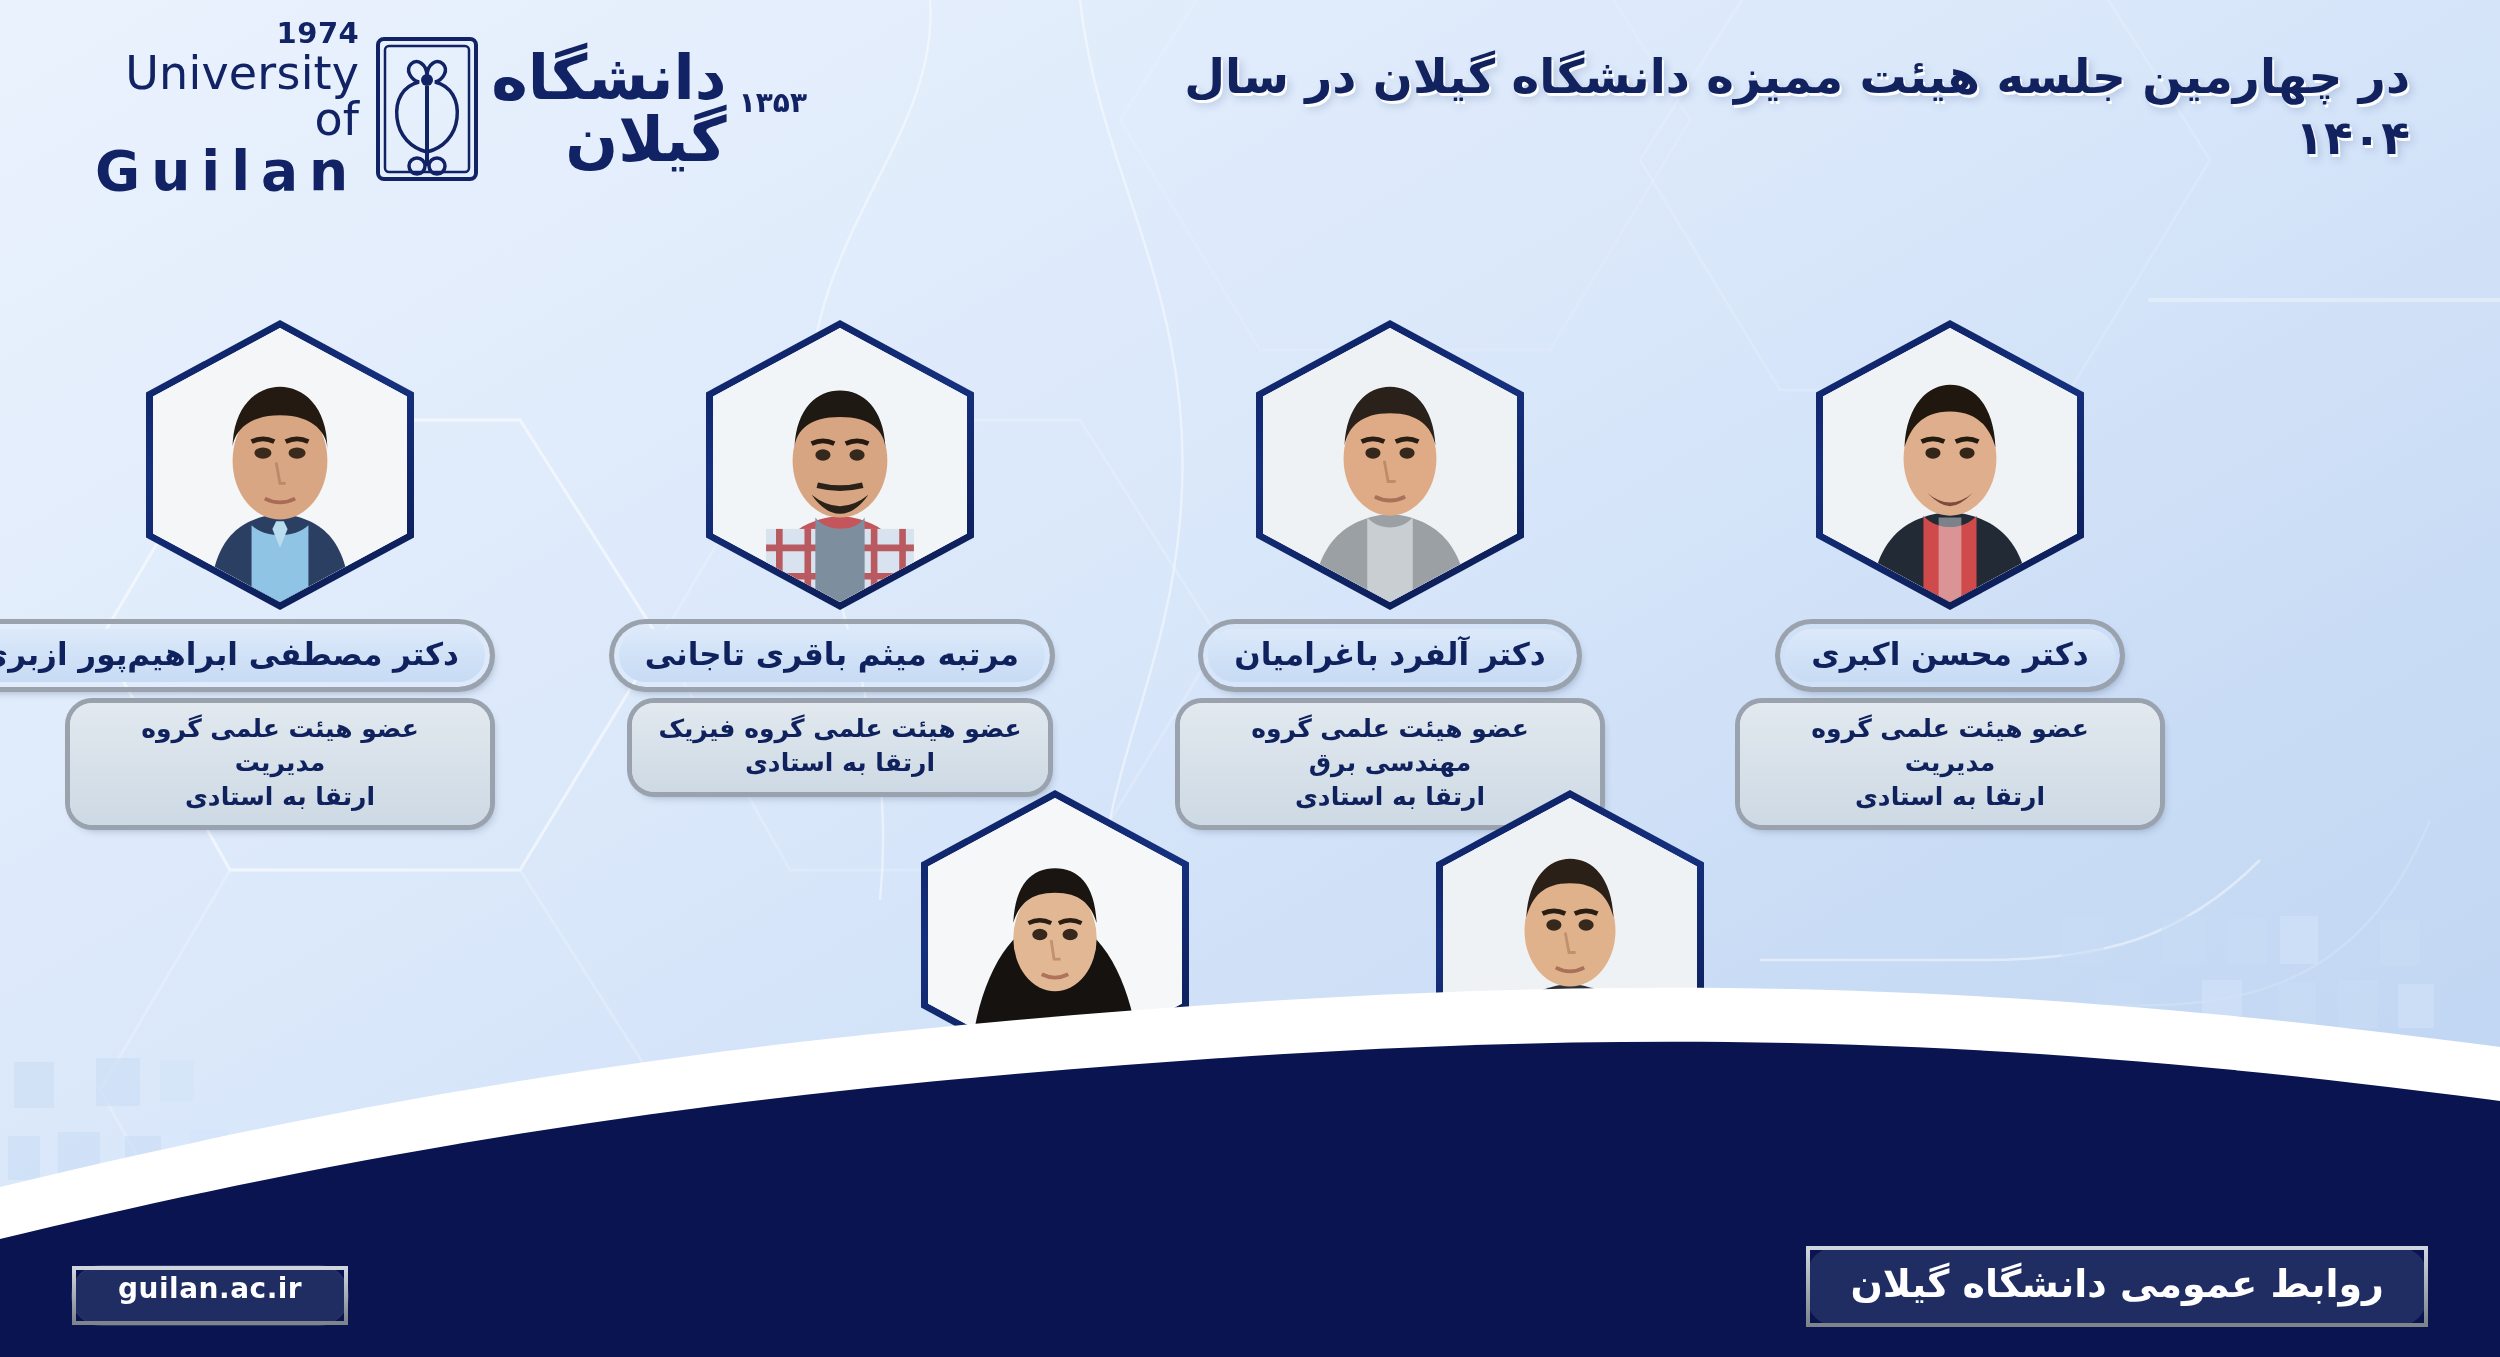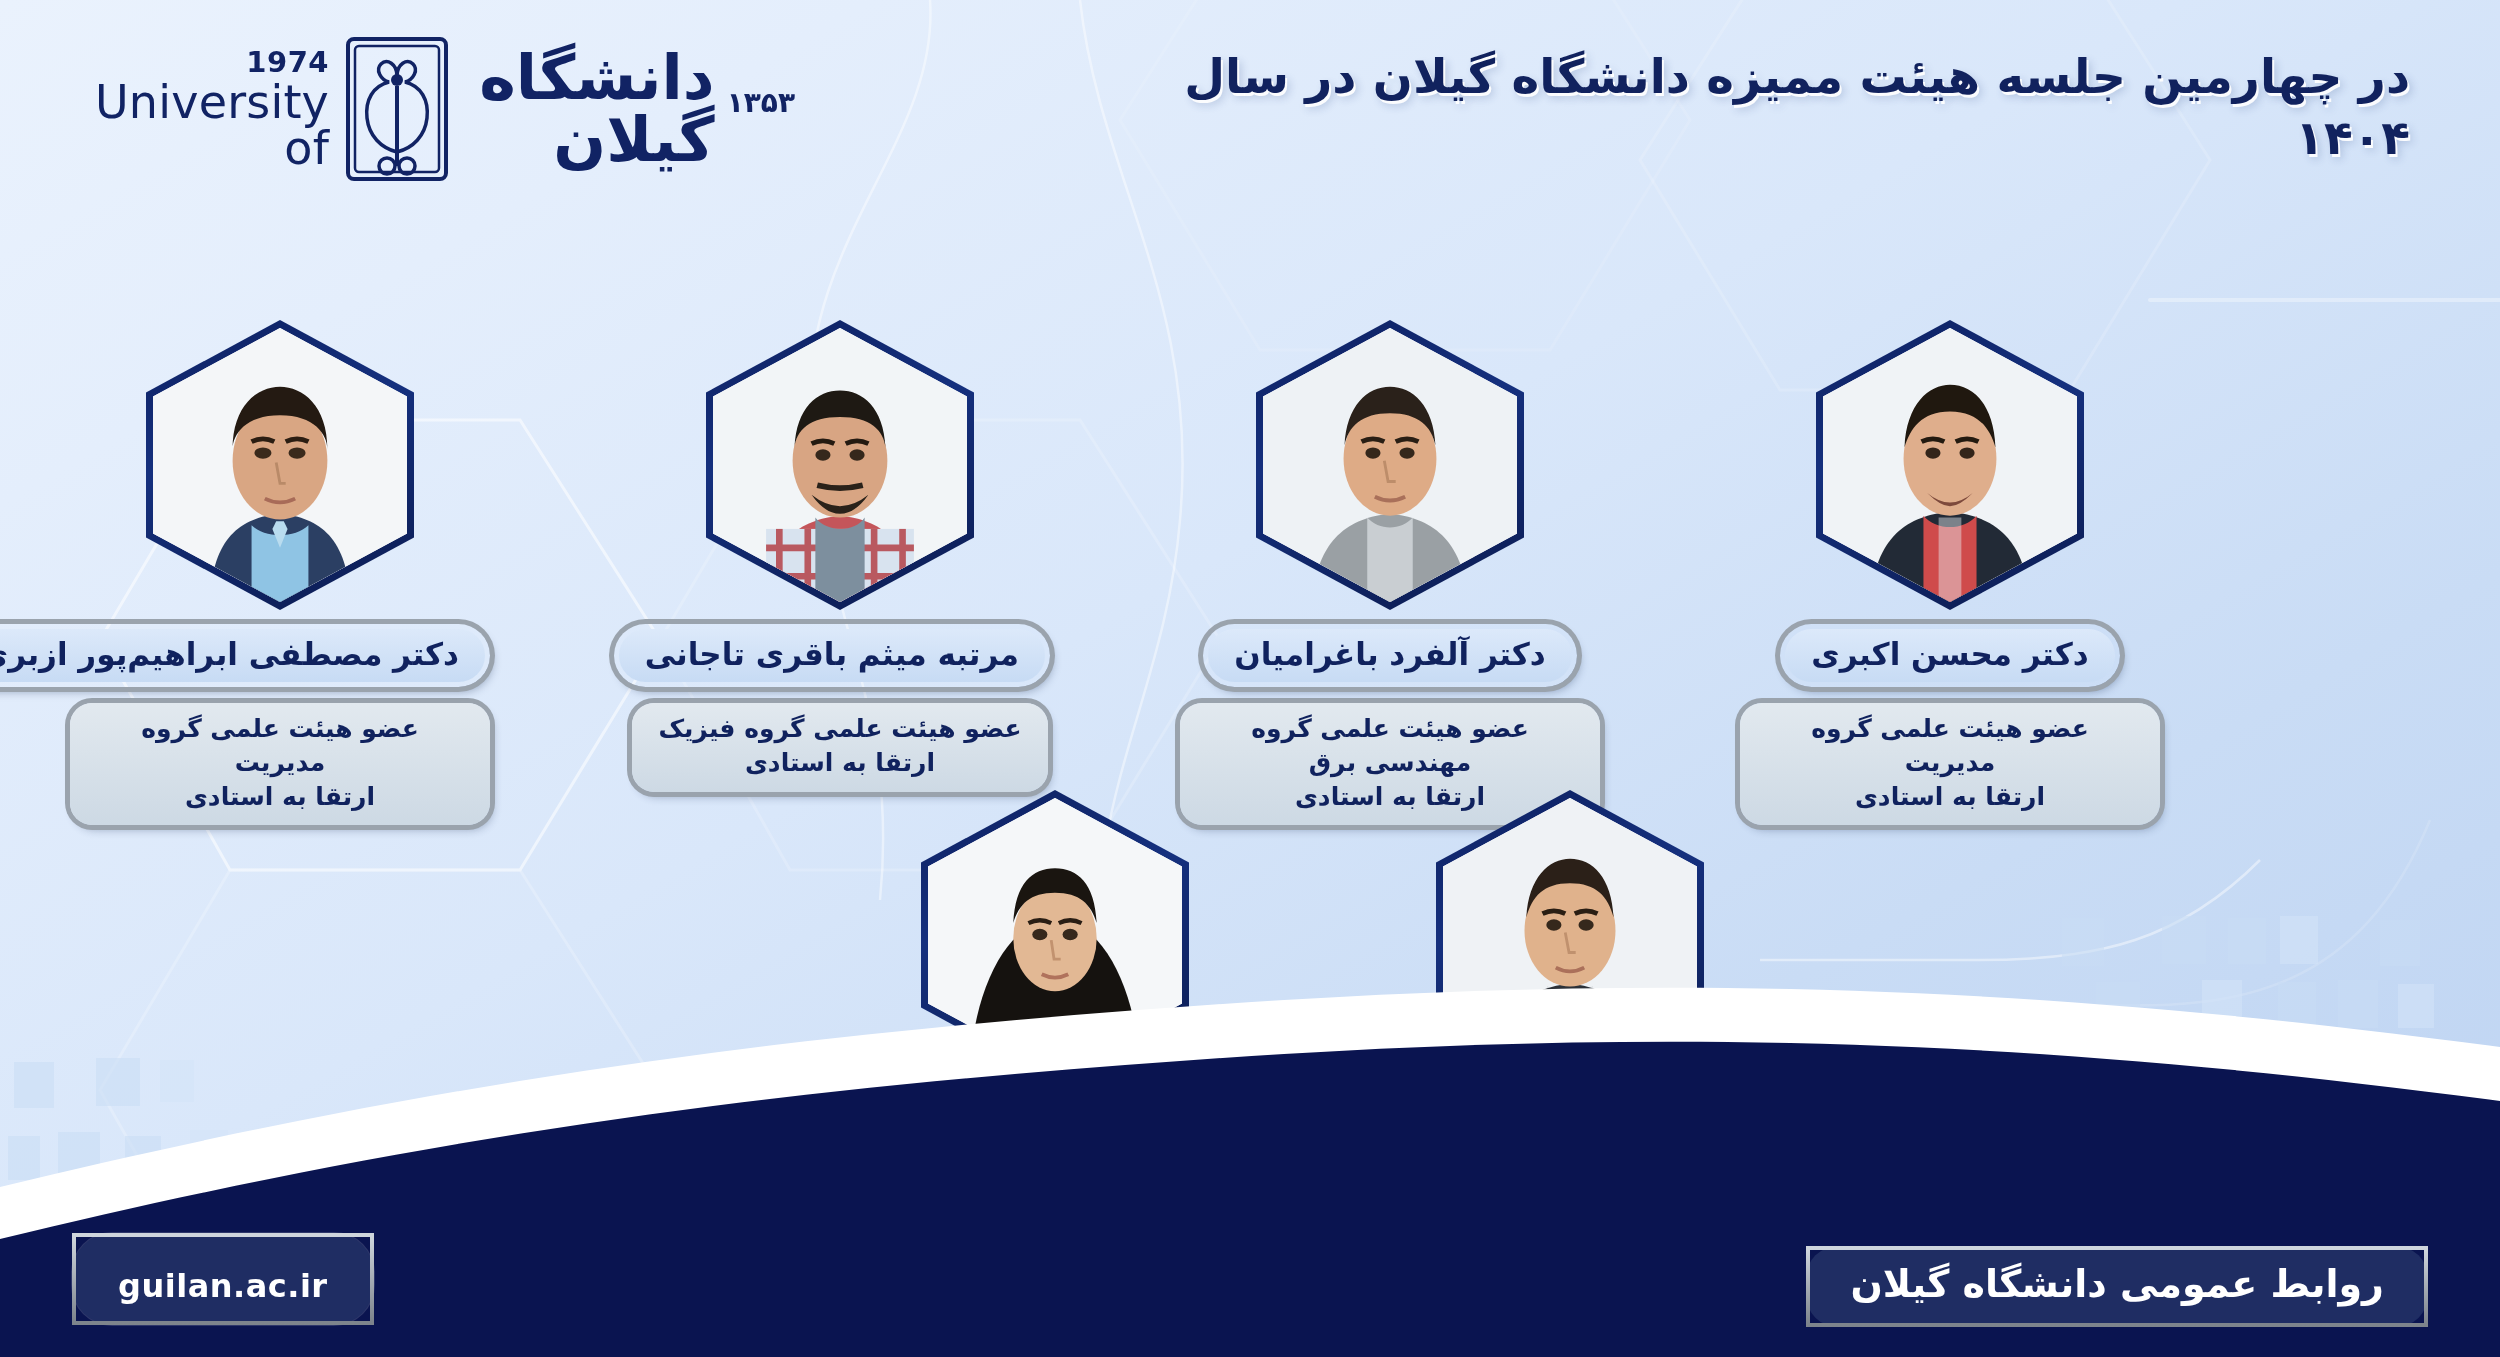--- a/index.html
+++ b/index.html
@@ -91,22 +91,22 @@
   }
   .badge-hold{display:inline-block;}
 
   
   .wave{position:absolute;left:0;bottom:0;width:2500px;height:470px;}
 
   .foot-url{
     position:absolute;left:72px;bottom:32px;
     background:#1f2d63;border:4px solid;
     border-image:linear-gradient(180deg,#cfd6dd,#7d848c) 1;
-    border-radius:40px;padding:30px 42px 16px;
-    color:#ffffff;font-size:32px;font-weight:700;letter-spacing:.5px;direction:ltr;
+    border-radius:40px;padding:2px 42px 16px;
+    color:#ffffff;font-size:28px;font-weight:700;letter-spacing:.5px;direction:ltr;
     box-shadow:0 0 0 1px rgba(255,255,255,.15);
   }
   .foot-pr{
     position:absolute;right:72px;bottom:30px;
     background:#1f2d63;border:4px solid;
     border-image:linear-gradient(180deg,#cfd6dd,#7d848c) 1;
     border-radius:32px;padding:12px 40px 17px;
     color:#ffffff;font-size:38px;font-weight:700;direction:rtl;
   }
 </style>
@@ -177,20 +177,21 @@
       <div class="sq" style="left:240px;top:212px;width:36px;height:44px;"></div>
       <div class="sq" style="left:16px;top:272px;width:34px;height:42px;"></div>
       <div class="sq lite" style="left:70px;top:274px;width:32px;height:42px;"></div>
     </div>
   </div>
 
   <div class="logo-block">
     <div class="logo-en">
       <span class="logo-year">1974</span>
       <span class="logo-uni">University of</span>
+      <span class="logo-name">Guilan</span>
     </div>
 
     <svg class="logo-mark" viewBox="0 0 108 150">
       <rect x="5" y="5" width="98" height="140" rx="6" fill="none" stroke="#112364" stroke-width="4"></rect>
       <rect x="12" y="12" width="84" height="126" rx="4" fill="none" stroke="#112364" stroke-width="2.5"></rect>
       <path d="M54 42 C54 30 44 24 38 30 C32 36 38 46 46 48 C30 52 22 66 24 84 C26 102 38 114 54 118
                C70 114 82 102 84 84 C86 66 78 52 62 48 C70 46 76 36 70 30 C64 24 54 30 54 42 Z" fill="none" stroke="#112364" stroke-width="3.5"></path>
       <circle cx="54" cy="46" r="6" fill="#112364"></circle>
       <line x1="54" y1="52" x2="54" y2="132" stroke="#112364" stroke-width="4"></line>
       <circle cx="44" cy="132" r="8" fill="none" stroke="#112364" stroke-width="3.5"></circle>

